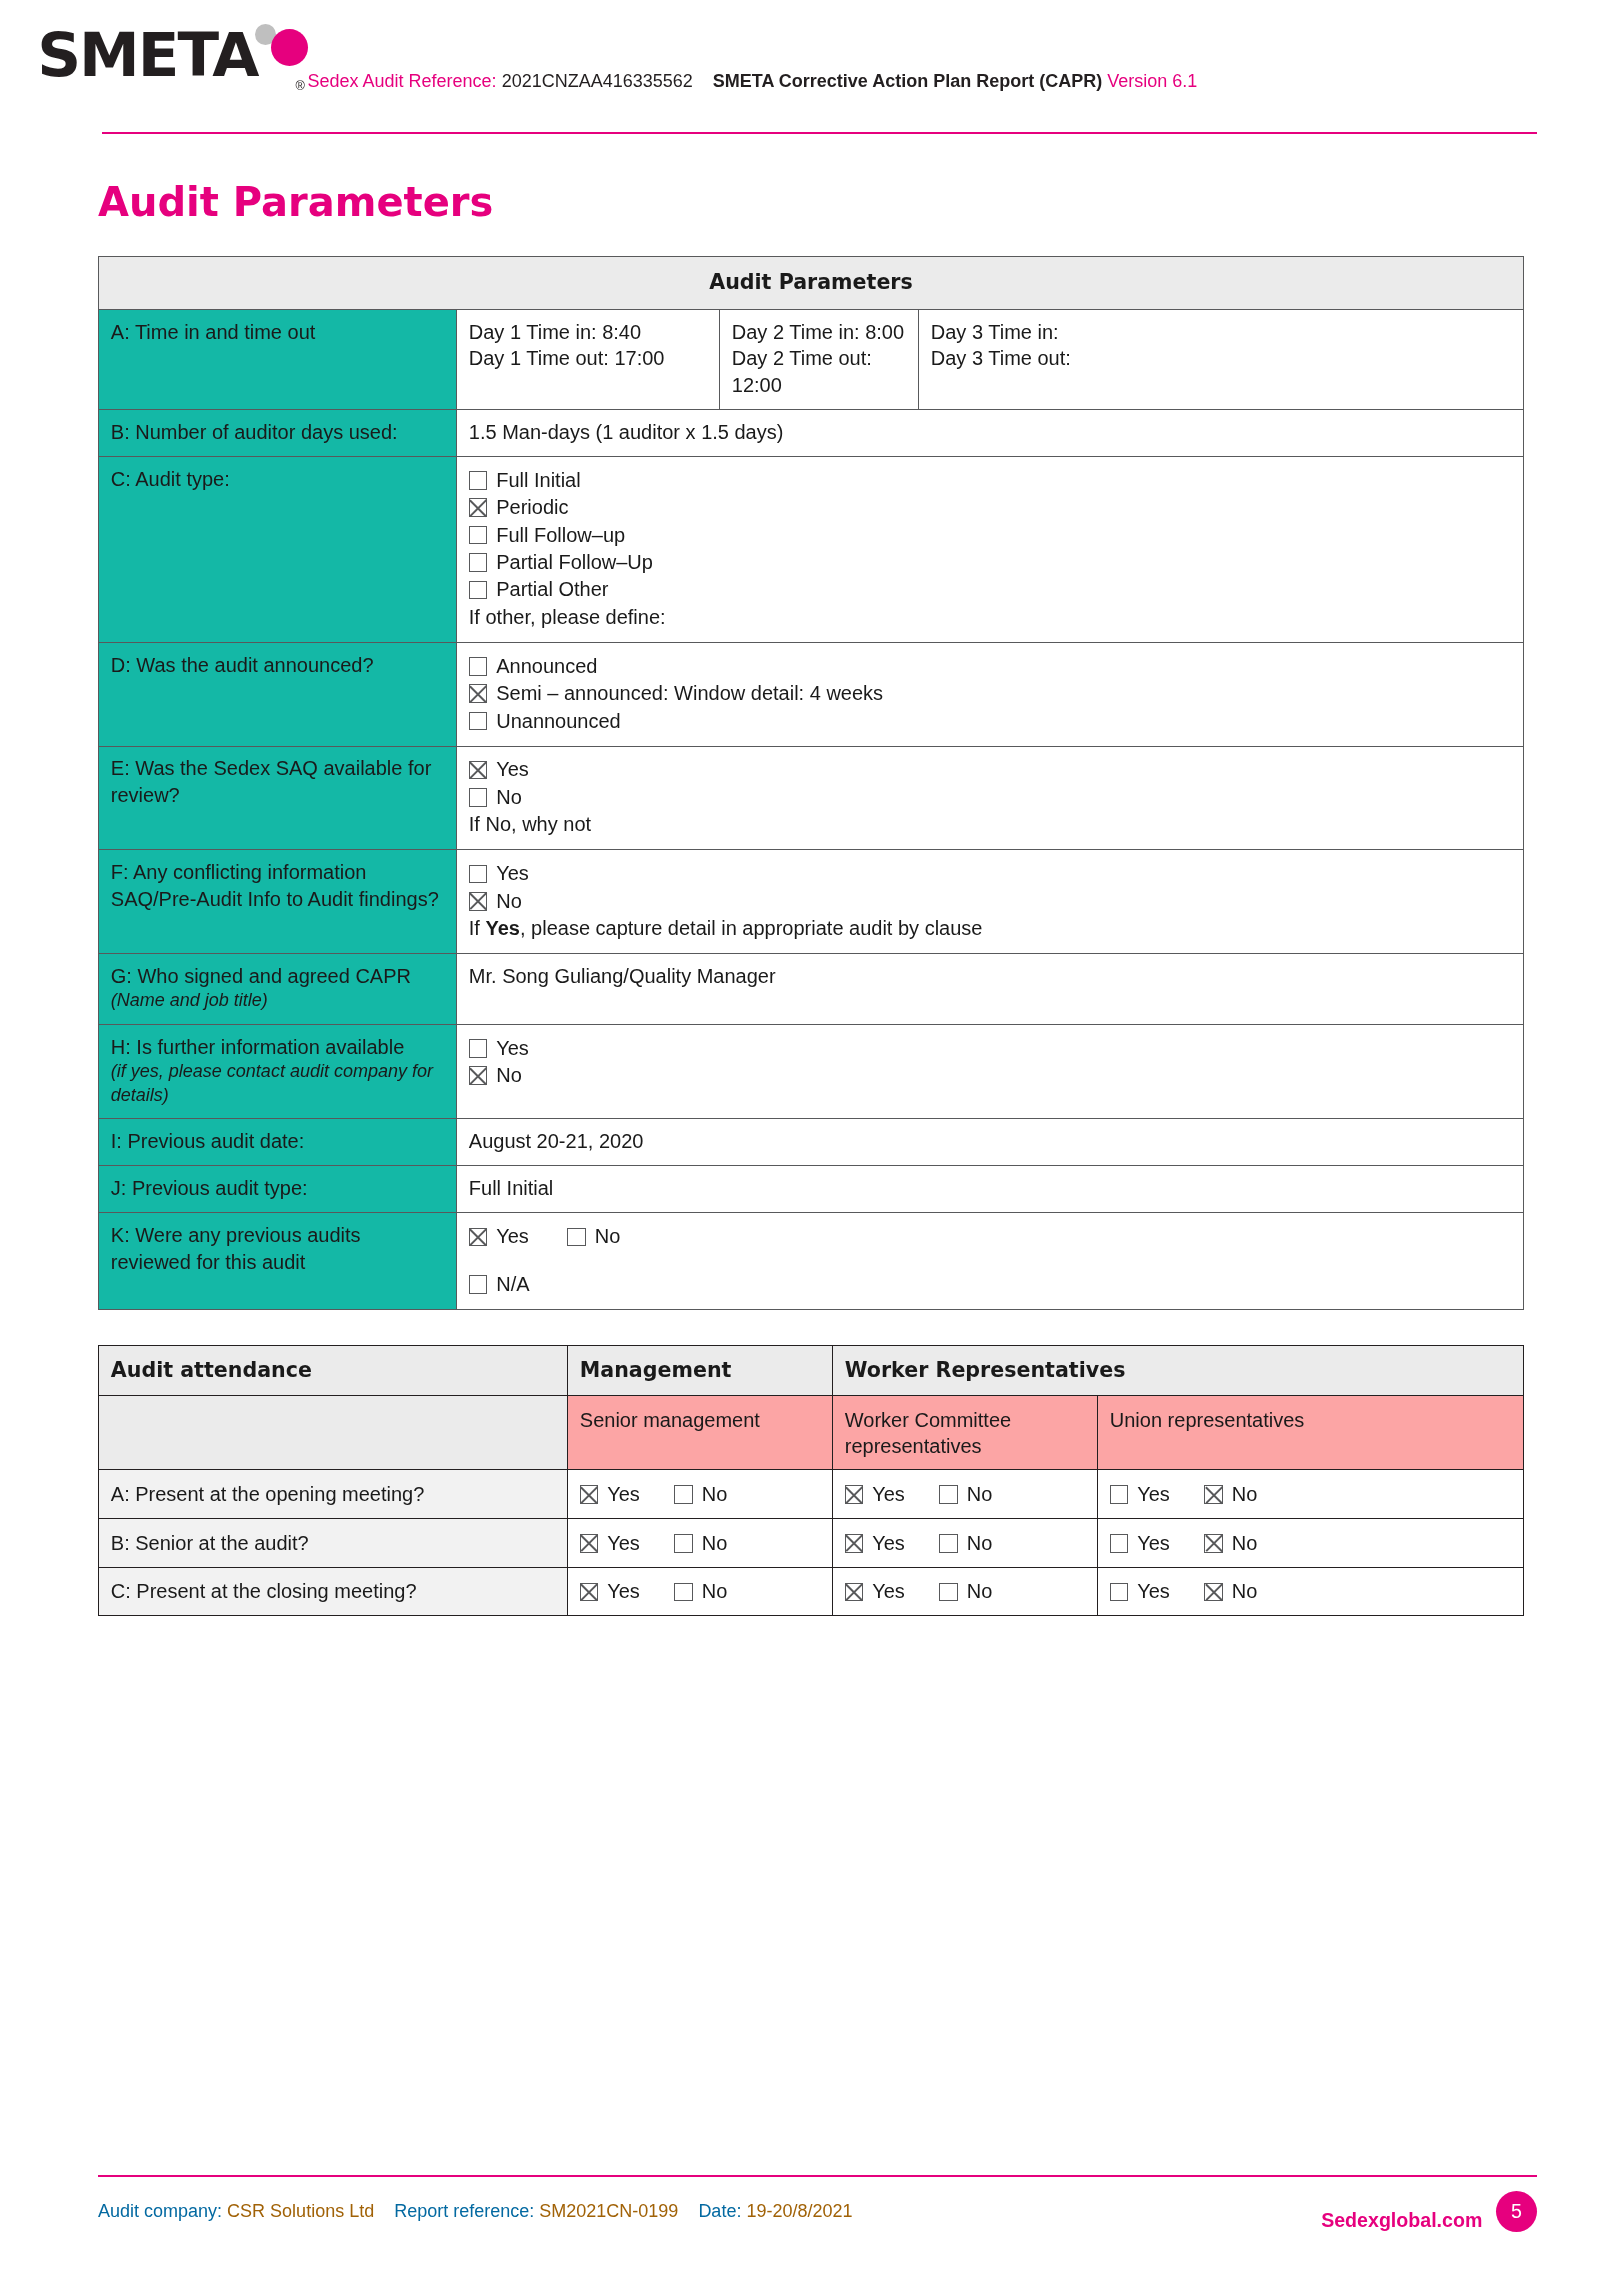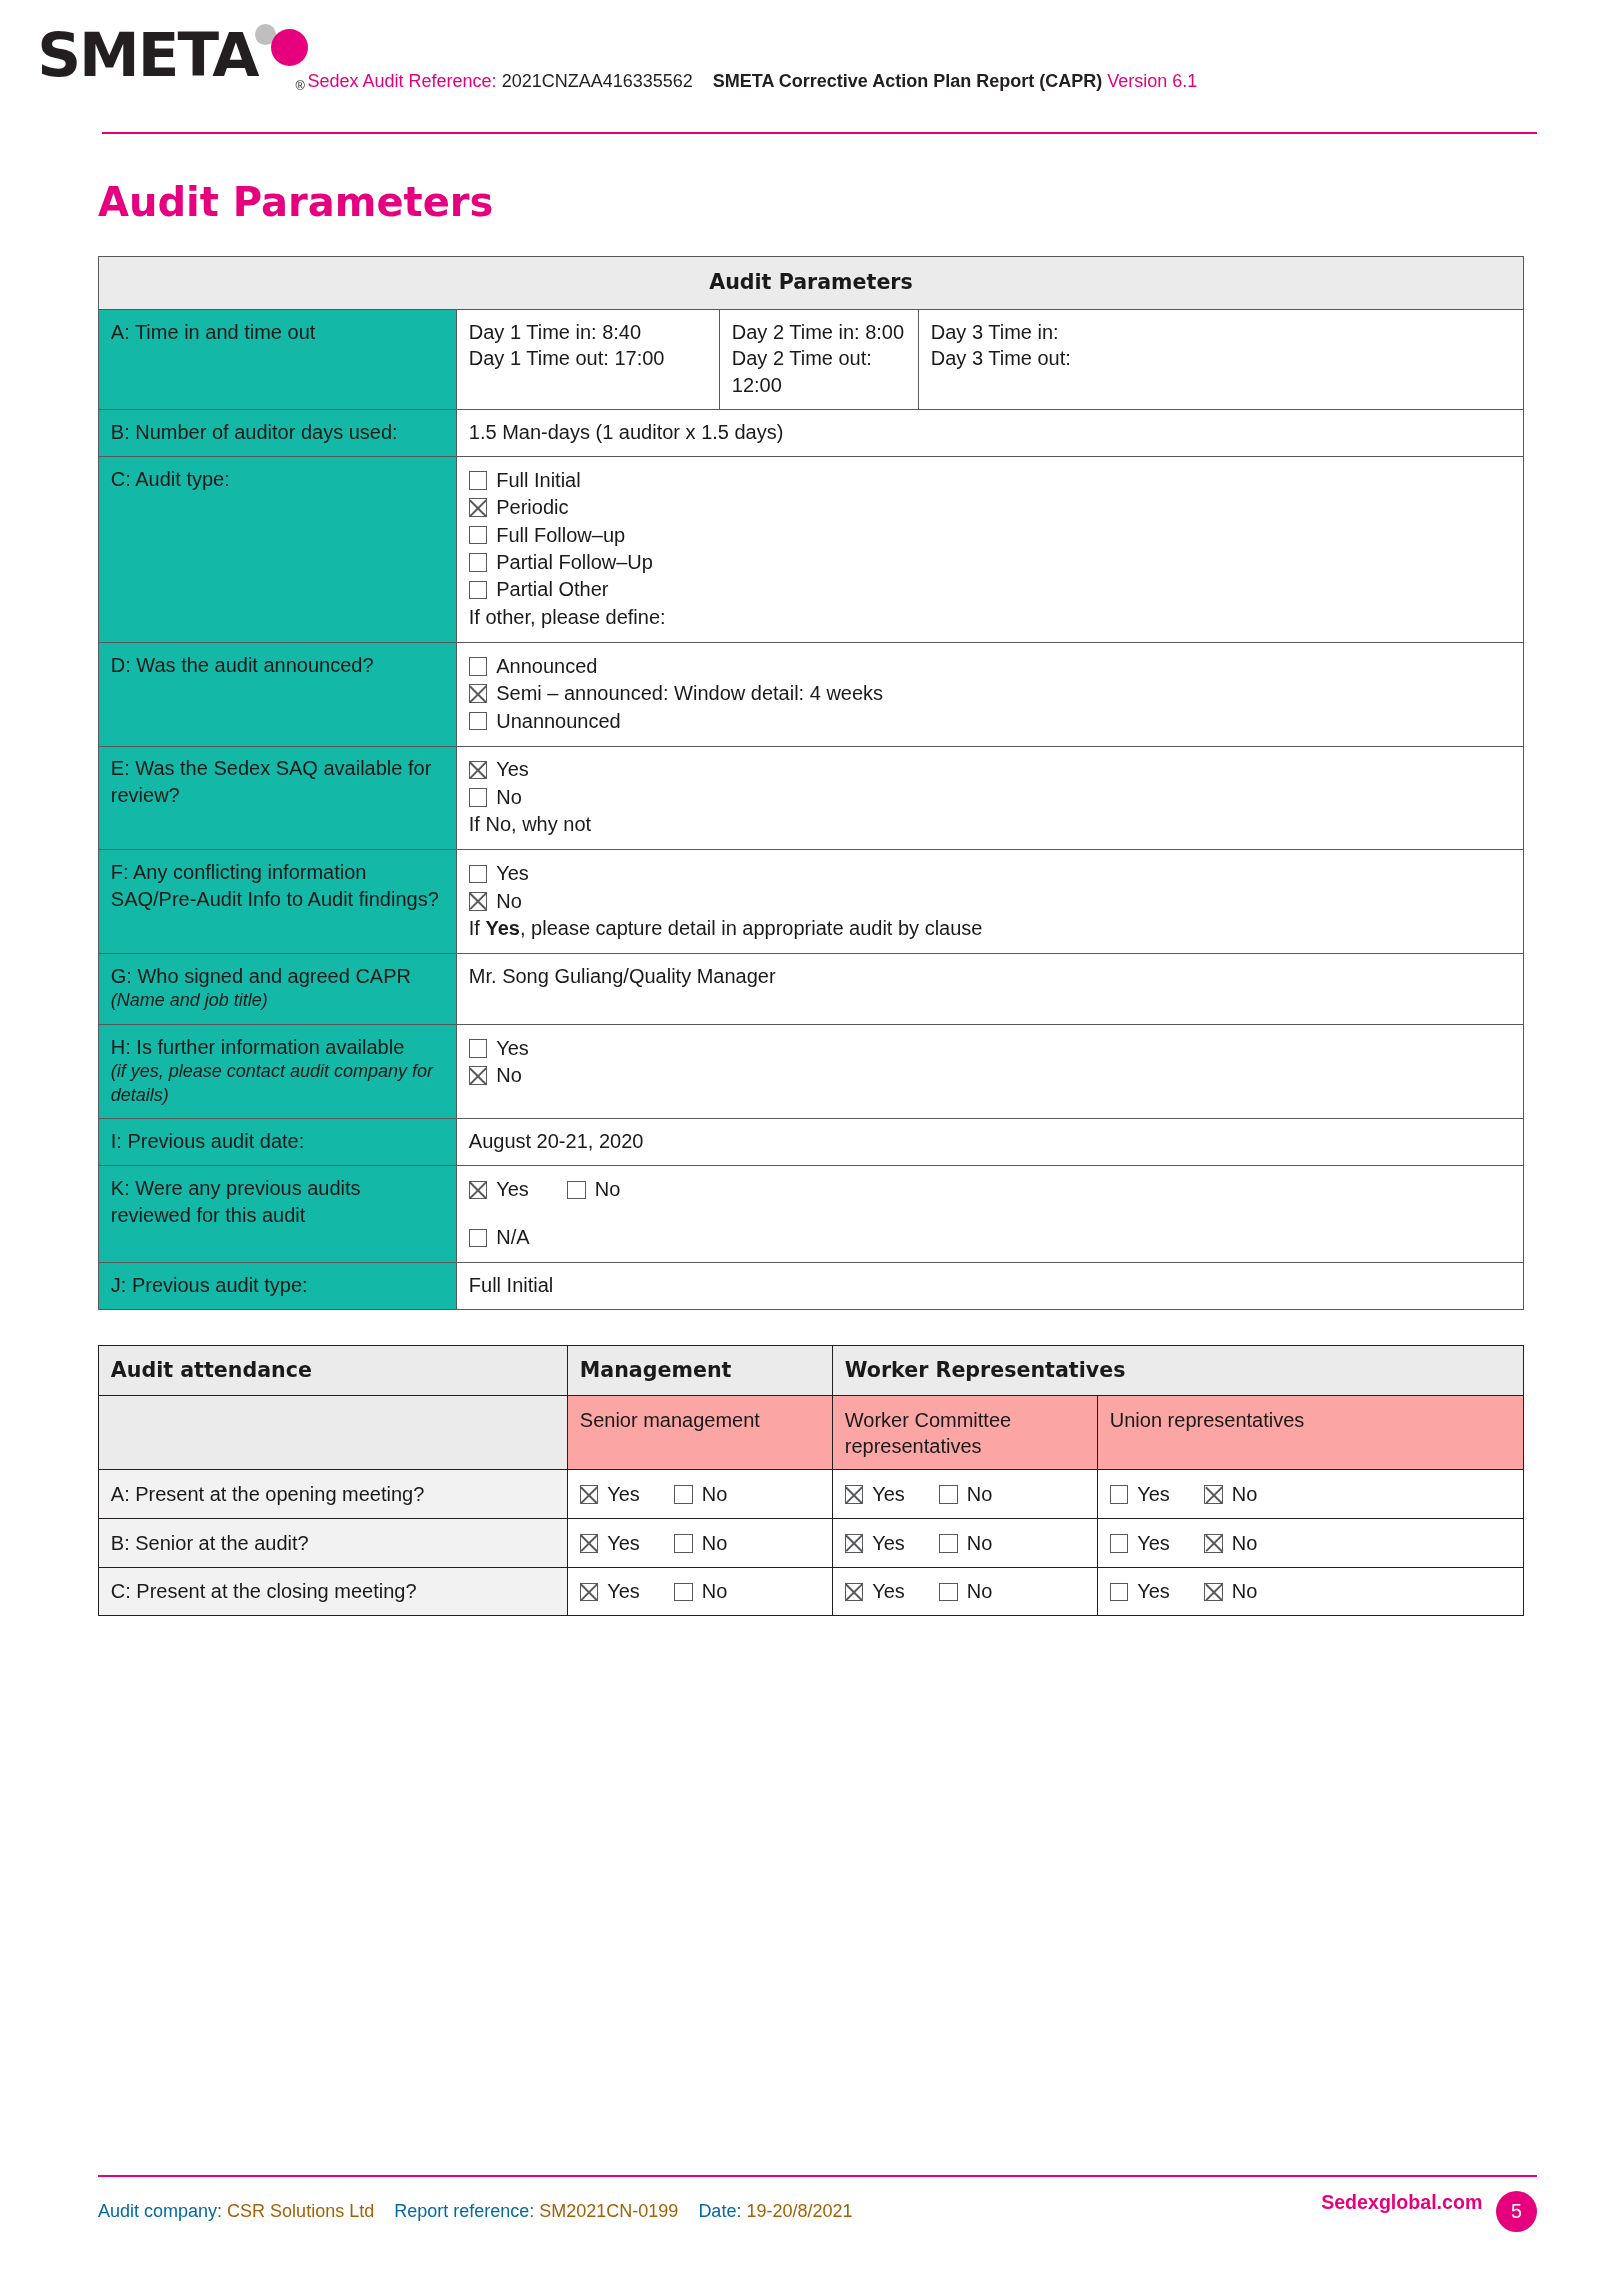--- a/index.html
+++ b/index.html
@@ -197,21 +197,21 @@
     bottom: 61px;
     display: flex;
     align-items: center;
     justify-content: space-between;
     font-size: 18px;
   }
   .footer-left .pink { color: #0369a1; }
   .footer-left .dark { color: #a16207; }
   .footer-right {
     display: flex;
-    align-items: flex-start;
+    align-items: flex-end;
     gap: 13.7px;
   }
   .sedex-link {
     color: #e6007e;
     font-weight: bold;
     font-size: 19.6px;
   }
   .page-badge {
     width: 41px;
     height: 41px;
@@ -364,39 +364,39 @@
         </div>
       </td>
     </tr>
 
     <tr>
       <td class="label-cell">I: Previous audit date:</td>
       <td class="val-cell" colspan="3">August 20-21, 2020</td>
     </tr>
 
     <tr>
+      <td class="label-cell">J: Previous audit type:</td>
+      <td class="val-cell" colspan="3">Full Initial</td>
+    </tr>
+
+    <tr>
       <td class="label-cell">K: Were any previous audits reviewed for this audit</td>
       <td class="val-cell" colspan="3">
         <div class="opt-row">
           <span class="opt-inline">
             <span class="cb checked"></span><span>Yes</span>
           </span>
           <span class="opt-inline">
             <span class="cb"></span><span>No</span>
           </span>
         </div>
         <div class="opt-row" style="margin-top:21.6px">
           <span class="cb"></span><span>N/A</span>
         </div>
       </td>
-    </tr>
-
-    <tr>
-      <td class="label-cell">J: Previous audit type:</td>
-      <td class="val-cell" colspan="3">Full Initial</td>
     </tr>
   </tbody>
     </table>
 
   <table class="att-table">
     <colgroup>
       <col style="width:469px">
       <col style="width:265px">
       <col style="width:265px">
       <col style="width:auto">

